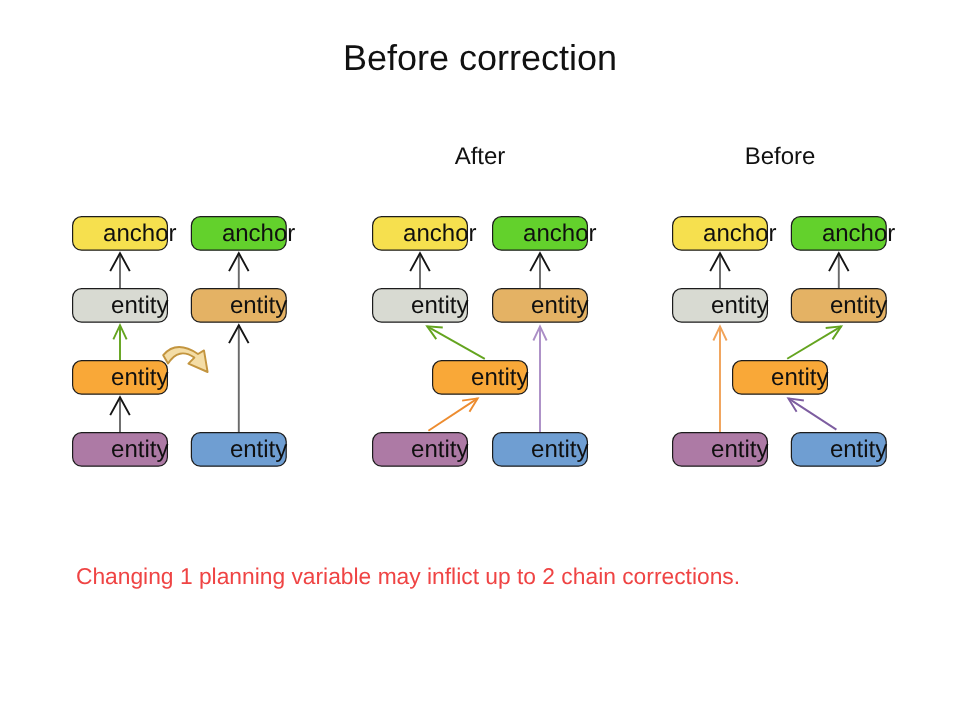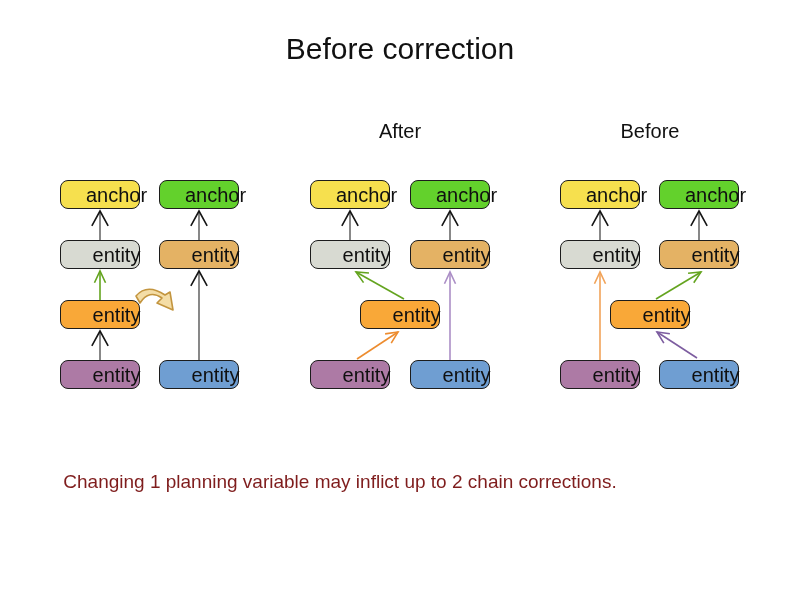--- a/index.html
+++ b/index.html
@@ -4,21 +4,21 @@
 <style>
   html,body{margin:0;padding:0;background:#fff;}
   .stage{position:relative;width:800px;height:600px;background:#ffffff;overflow:hidden;
          font-family:"Liberation Sans",sans-serif;color:#111;}
   .title{position:absolute;top:32px;left:0;width:800px;text-align:center;
          font-size:30px;color:#111;}
   .group-label{position:absolute;top:120px;width:200px;text-align:center;font-size:20px;color:#111;}
   #label-before{left:300px;}
   #label-after{left:550px;}
   .caption{position:absolute;top:471px;left:0;width:680px;text-align:center;
-           font-size:19px;color:#7f1d1d;}
+           font-size:19px;color:#ef4444;}
   .box{position:absolute;width:80px;height:29px;box-sizing:border-box;
        border:1.5px solid #1c1c1c;border-radius:8px;
        display:flex;align-items:center;justify-content:center;
        font-size:20px;line-height:1;color:#101010;padding-left:33px;}
   #arrows{position:absolute;left:0;top:0;}
 </style>
 </head>
 <body>
 
 <div class="stage">

